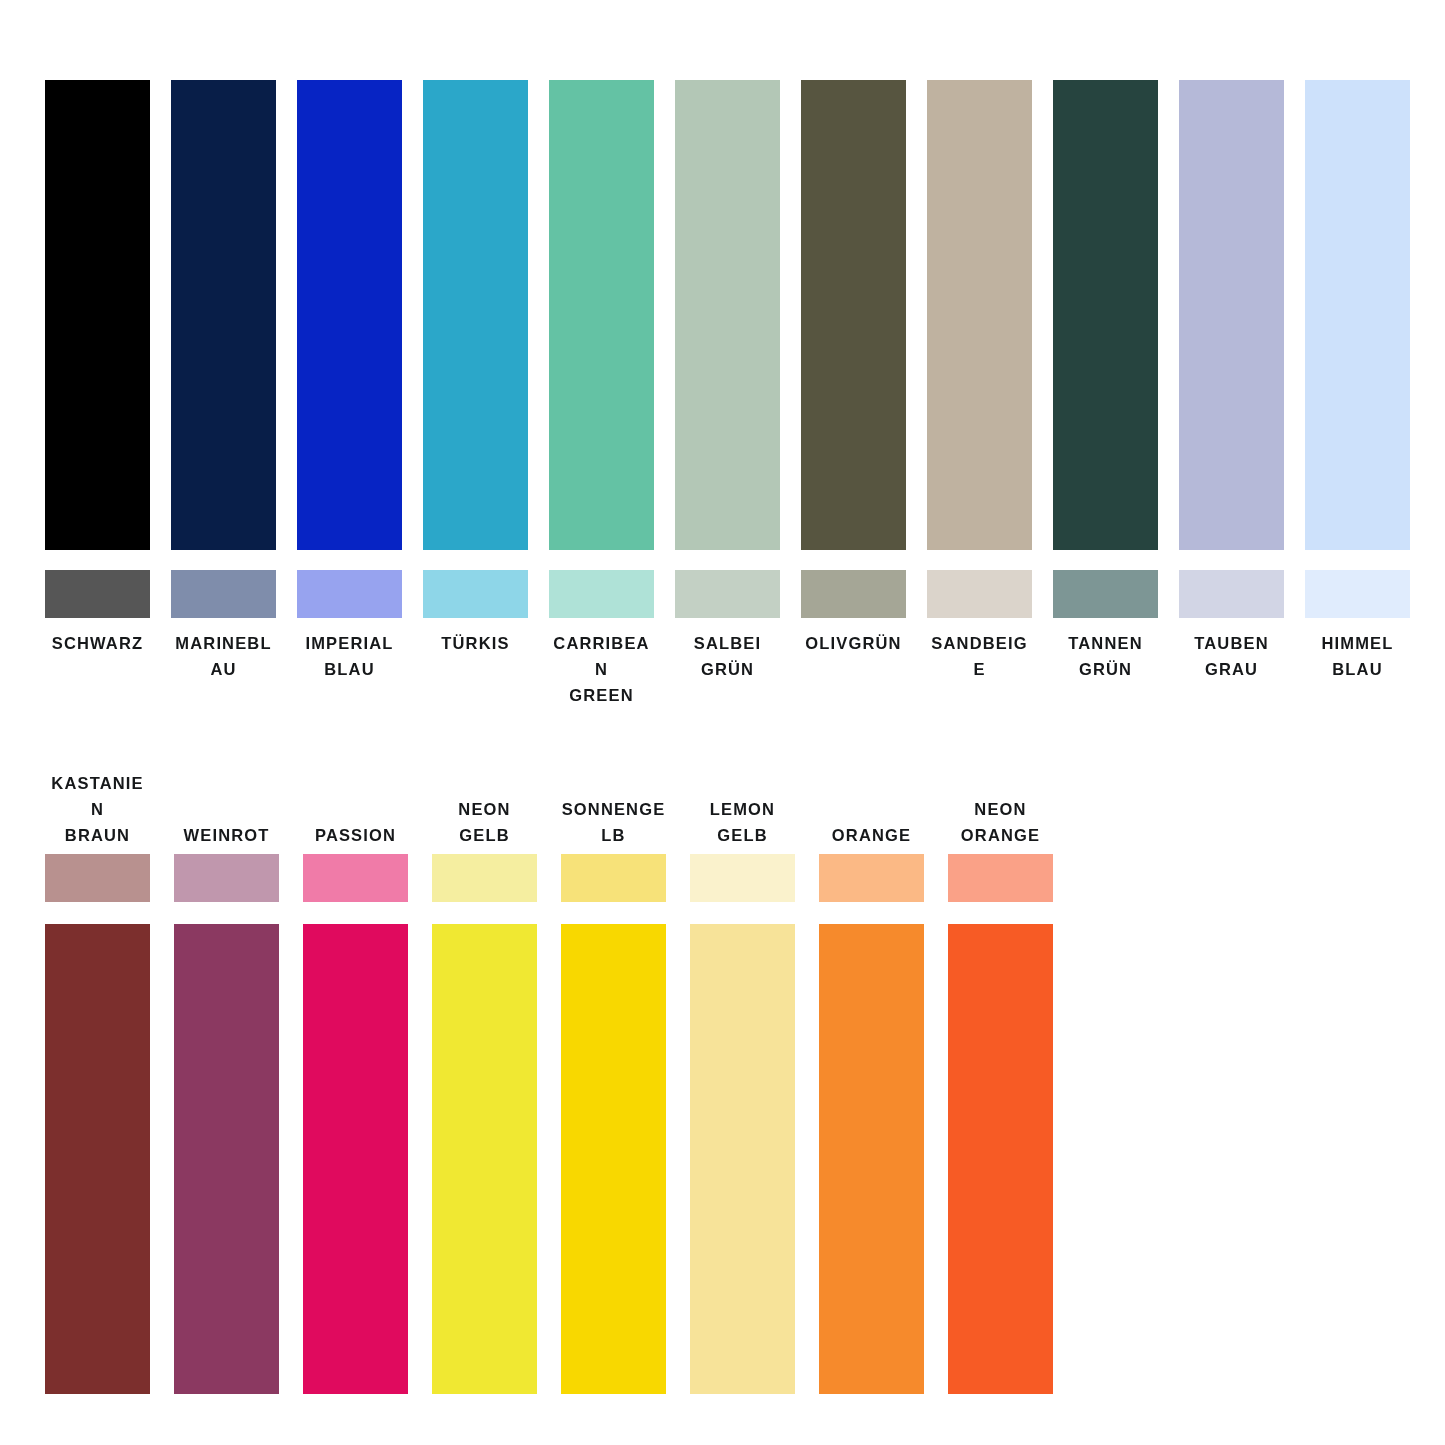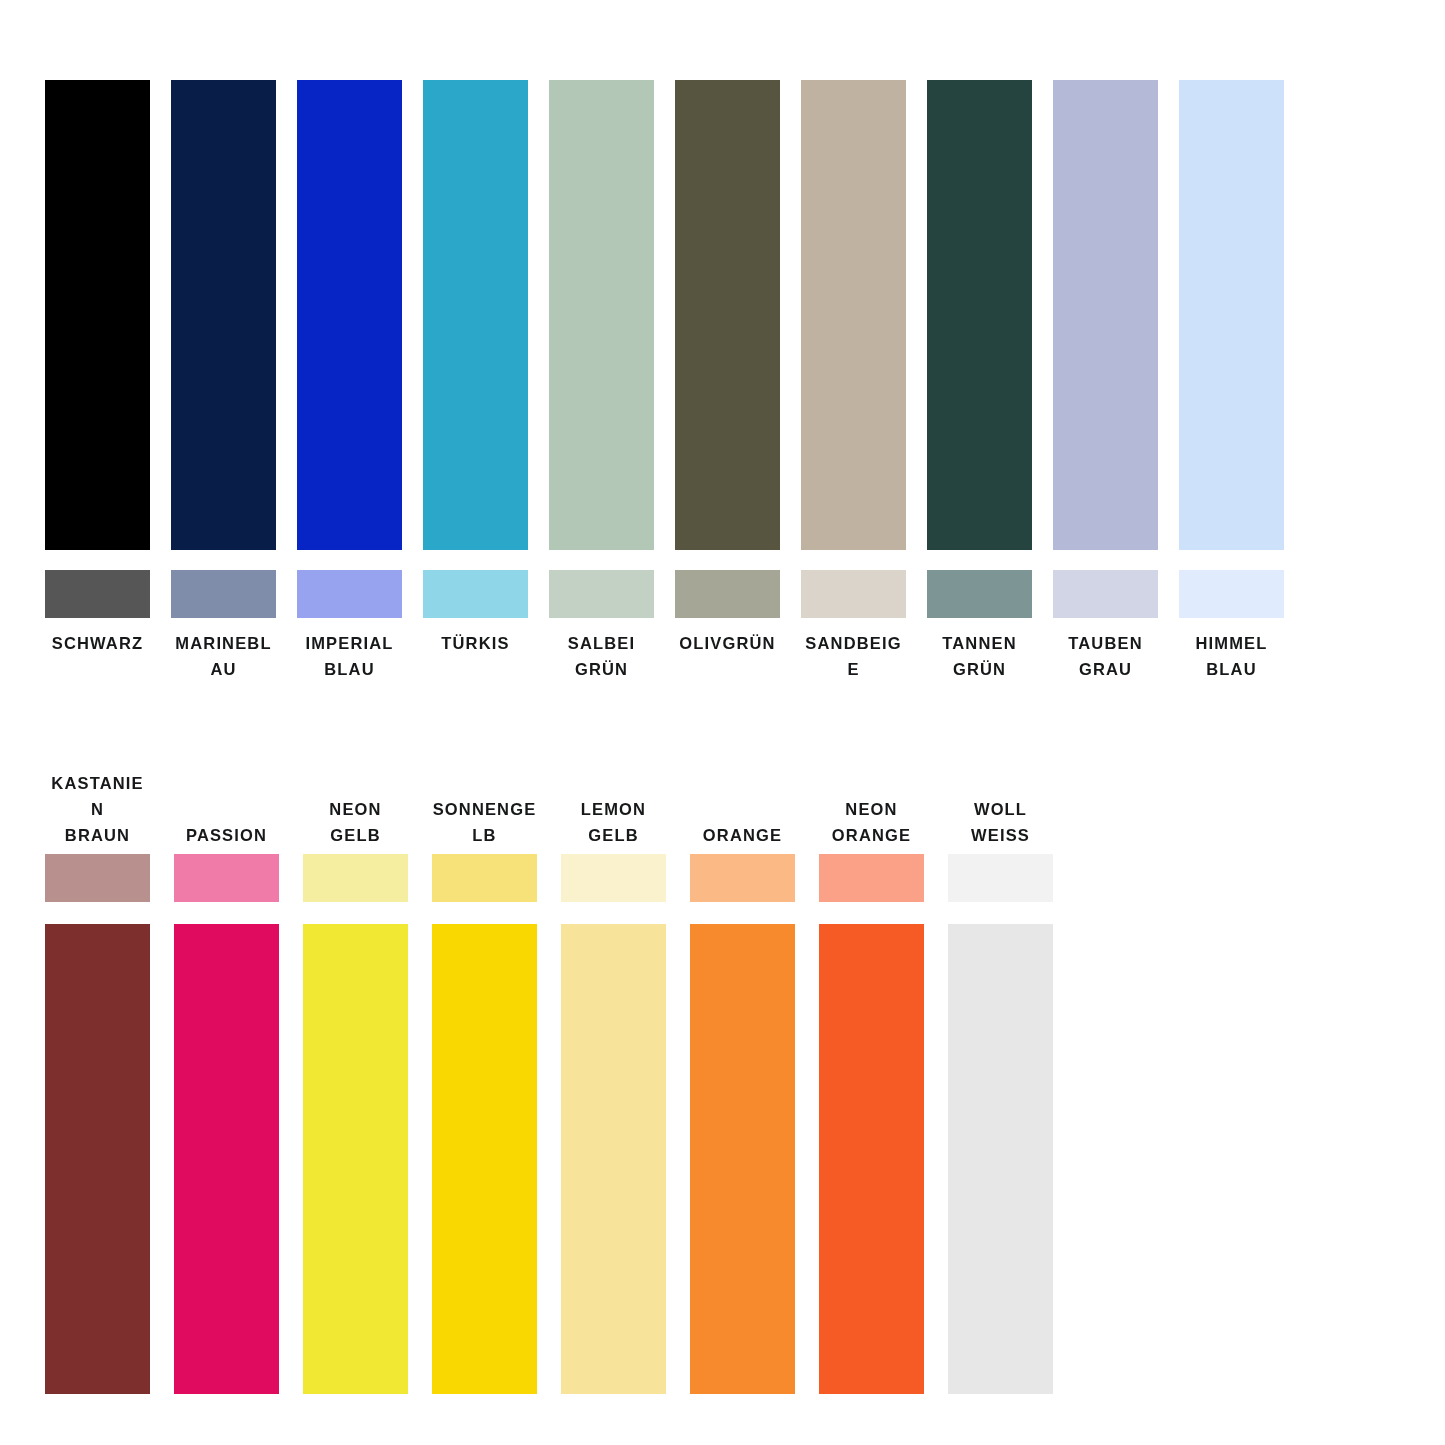--- a/index.html
+++ b/index.html
@@ -124,20 +124,28 @@
 BLAU</div>
       </div>
       <div class="swatch-col">
         <div class="swatch-main" style="background: rgb(43, 167, 201);"></div>
         <div class="swatch-gap-a"></div>
         <div class="swatch-small" style="background: rgb(142, 214, 232);"></div>
         <div class="swatch-gap-b"></div>
         <div class="swatch-label">TÜRKIS</div>
       </div>
       <div class="swatch-col">
+        <div class="swatch-main" style="background: rgb(100, 194, 164);"></div>
+        <div class="swatch-gap-a"></div>
+        <div class="swatch-small" style="background: rgb(175, 226, 215);"></div>
+        <div class="swatch-gap-b"></div>
+        <div class="swatch-label">CARRIBEAN
+GREEN</div>
+      </div>
+      <div class="swatch-col">
         <div class="swatch-main" style="background: rgb(179, 199, 182);"></div>
         <div class="swatch-gap-a"></div>
         <div class="swatch-small" style="background: rgb(195, 208, 196);"></div>
         <div class="swatch-gap-b"></div>
         <div class="swatch-label">SALBEI
 GRÜN</div>
       </div>
       <div class="swatch-col">
         <div class="swatch-main" style="background: rgb(87, 85, 64);"></div>
         <div class="swatch-gap-a"></div>
@@ -181,20 +189,27 @@
   <div class="swatch-group group-bottom">
       <div class="swatch-col">
         <div class="swatch-main" style="background: rgb(124, 47, 45);"></div>
         <div class="swatch-gap-a"></div>
         <div class="swatch-small" style="background: rgb(184, 145, 143);"></div>
         <div class="swatch-gap-b"></div>
         <div class="swatch-label"><span>KASTANIEN
 BRAUN</span></div>
       </div>
       <div class="swatch-col">
+        <div class="swatch-main" style="background: rgb(139, 57, 97);"></div>
+        <div class="swatch-gap-a"></div>
+        <div class="swatch-small" style="background: rgb(192, 151, 173);"></div>
+        <div class="swatch-gap-b"></div>
+        <div class="swatch-label"><span>WEINROT</span></div>
+      </div>
+      <div class="swatch-col">
         <div class="swatch-main" style="background: rgb(224, 10, 94);"></div>
         <div class="swatch-gap-a"></div>
         <div class="swatch-small" style="background: rgb(240, 123, 168);"></div>
         <div class="swatch-gap-b"></div>
         <div class="swatch-label"><span>PASSION</span></div>
       </div>
       <div class="swatch-col">
         <div class="swatch-main" style="background: rgb(240, 232, 50);"></div>
         <div class="swatch-gap-a"></div>
         <div class="swatch-small" style="background: rgb(245, 238, 160);"></div>
@@ -225,23 +240,15 @@
         <div class="swatch-label"><span>ORANGE</span></div>
       </div>
       <div class="swatch-col">
         <div class="swatch-main" style="background: rgb(247, 91, 37);"></div>
         <div class="swatch-gap-a"></div>
         <div class="swatch-small" style="background: rgb(250, 161, 135);"></div>
         <div class="swatch-gap-b"></div>
         <div class="swatch-label"><span>NEON
 ORANGE</span></div>
       </div>
-      <div class="swatch-col">
-        <div class="swatch-main" style="background: rgb(231, 231, 231);"></div>
-        <div class="swatch-gap-a"></div>
-        <div class="swatch-small" style="background: rgb(242, 242, 242);"></div>
-        <div class="swatch-gap-b"></div>
-        <div class="swatch-label"><span>WOLL
-WEISS</span></div>
-      </div>
     </div>
 
 </div>
 
 </body></html>

